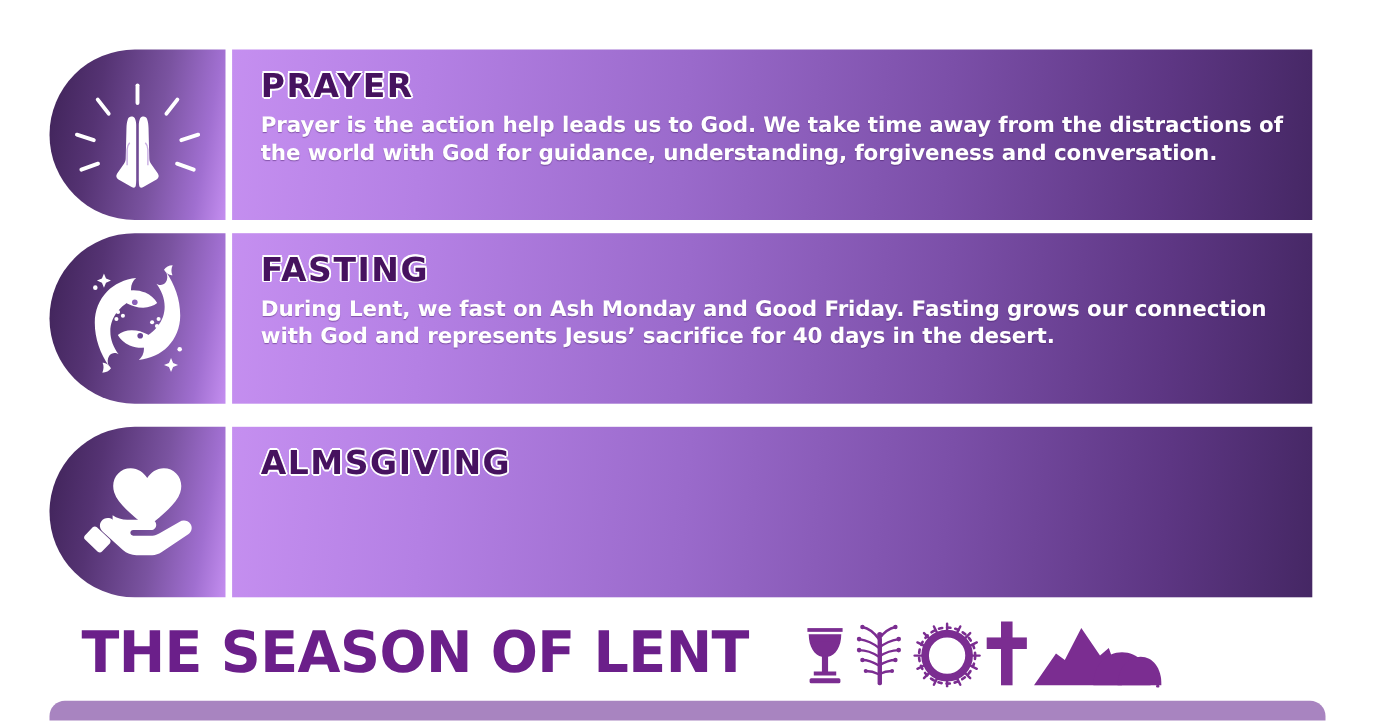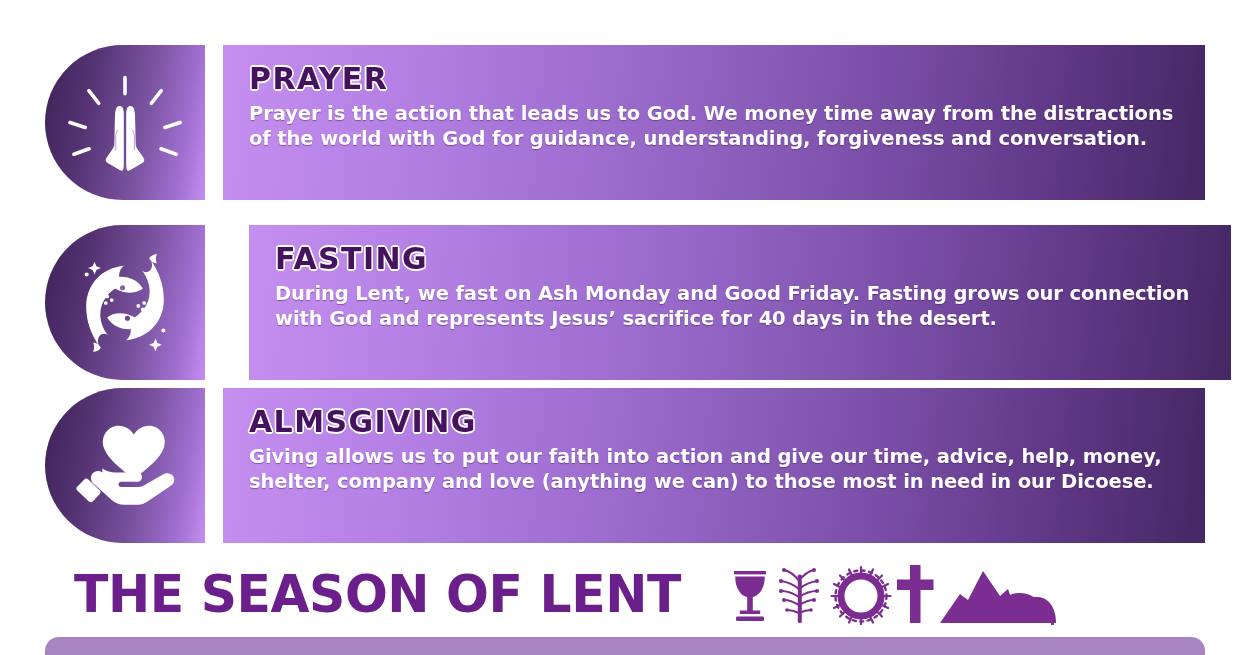--- a/index.html
+++ b/index.html
@@ -17,40 +17,40 @@
 
   
   .panel-row {
     position: absolute;
     left: 45px;
     display: flex;
     align-items: stretch;
     height: 155px;
   }
   #row-prayer     { top: 45px; }
-  #row-fasting    { top: 225px; gap: 26px; }
+  #row-fasting    { top: 212px; }
   #row-almsgiving { top: 388px; }
 
   .icon-panel {
     width: 160px;
     flex: 0 0 160px;
     border-top-left-radius: 78px;
     border-bottom-left-radius: 78px;
     background: linear-gradient(100deg, #3e2257 0%, #553373 28%, #7a53a0 60%, #a06fd0 84%, #c48ef0 100%);
     position: relative;
     display: flex;
     align-items: center;
     justify-content: center;
   }
   .icon-panel svg { display: block; }
 
   .text-panel {
     width: 982px;
     flex: 0 0 982px;
-    margin-left: 18px;
+    margin-left: 6px;
     background: linear-gradient(95deg, #c58ff0 0%, #b480e4 18%, #9a6acb 42%, #7b4fa8 66%, #5d3683 86%, #452764 100%);
     box-sizing: border-box;
     padding: 18px 24px 10px 26px;
     display: flex;
     flex-direction: column;
     justify-content: flex-start;
   }
 
   .panel-heading {
     font-family: "DejaVu Sans", sans-serif;
@@ -140,21 +140,21 @@
           <path d="M62.6 44c2.2-2.2 5.4-1.6 6.4 1.3 0.8 2.3 1.1 5 1.2 7.9l0.7 28.2c0.05 1.9 0.55 3.4 1.6 4.9l6.3 9c1.4 2 0.9 4.3-1.2 5.5l-12.6 7.3c-1.6 0.9-3.1 0.3-3.4-1.4-0.25-1.5-0.4-3.2-0.4-5.1V50.3c0-2.5 0.6-4.5 1.4-6.3z"></path>
         </g>
 
         <path d="M52.8 67c-1.6 1.6-2.4 3.6-2.4 6.3v14.4" stroke="#9a6acb" stroke-width="1.3" fill="none" opacity="0.55"></path>
         <path d="M67.2 67c1.6 1.6 2.4 3.6 2.4 6.3v14.4" stroke="#9a6acb" stroke-width="1.3" fill="none" opacity="0.55"></path>
       </svg>
     </span>
   </div>
   <div class="text-panel">
     <h2 class="panel-heading">PRAYER</h2>
-    <p class="panel-body">Prayer is the action that leads us to God. We money time away from the distractions of the world with God for guidance, understanding, forgiveness and conversation.</p>
+    <p class="panel-body">Prayer is the action help leads us to God. We take time away from the distractions of the world with God for guidance, understanding, forgiveness and conversation.</p>
   </div>
 </div>
 
 <div class="panel-row" id="row-fasting">
   <div class="icon-panel">
     <span>
       <svg width="118" height="118" viewBox="0 0 120 120" aria-hidden="true">
         <g fill="#ffffff">
 
           <path d="M86.5 16.5c1.6 3.6 1.3 7.2-0.4 9.6-2.2 3-6.1 3.2-8.6 1.2 4.6 6.3 7.6 13.3 7.6 21.3 0 13.5-9.6 24.5-22.2 30.2 1.9 2.2 3.1 5.3 3.1 8.7 0 4.3-1.9 8.1-4.8 10.3 10.8-1.1 20.2-5.6 26.9-12.4 7.3-7.4 11.4-17.6 11.4-28.6 0-15.5-5.2-28.6-13-40.3z"></path>
@@ -208,21 +208,20 @@
 
           <path d="M39 61.5c-3.6-2.4-8-1.6-10.4 1.6-2.2 3-1.6 7 1.3 9.6l18.6 16.8c3.4 3.1 7.9 4.8 12.5 4.8h14.6c3 0 6-0.9 8.5-2.6l24.8-16.8c3.4-2.3 4.2-6.6 1.9-9.7-2.3-3.1-6.8-3.8-10.2-1.6L82 74.4c-1.9 1.2-4 1.9-6.3 1.9H58c-1.5 0-2.6-1.2-2.6-2.6 0-1.4 1.1-2.6 2.6-2.6h16.6c2.6 0 4.7-2.1 4.7-4.7 0-2.6-2.1-4.7-4.7-4.7H52.5c-4.9 0-9.5-1.5-13.5-4.2z"></path>
 
           <path d="M24.5 68.5l11.8 11.2c1.1 1 1.1 2.7 0.1 3.8l-7.2 7.5c-1 1.1-2.8 1.1-3.9 0.1L13.5 79.9c-1.1-1-1.1-2.8-0.1-3.8l7.2-7.5c1-1.1 2.8-1.1 3.9-0.1z"></path>
         </g>
       </svg>
     </span>
   </div>
   <div class="text-panel">
     <h2 class="panel-heading">ALMSGIVING</h2>
-    <p class="panel-body">Giving allows us to put our faith into action and give our time, advice, help, money, shelter, company and love (anything we can) to those most in need in our Dicoese.</p>
   </div>
 </div>
 
 <div id="bottom-title-wrap">
   <div id="bottom-title">THE SEASON OF LENT</div>
 
   <div id="lent-symbols">
 
     <span>
       <svg width="40" height="58" viewBox="0 0 40 58" aria-hidden="true">

